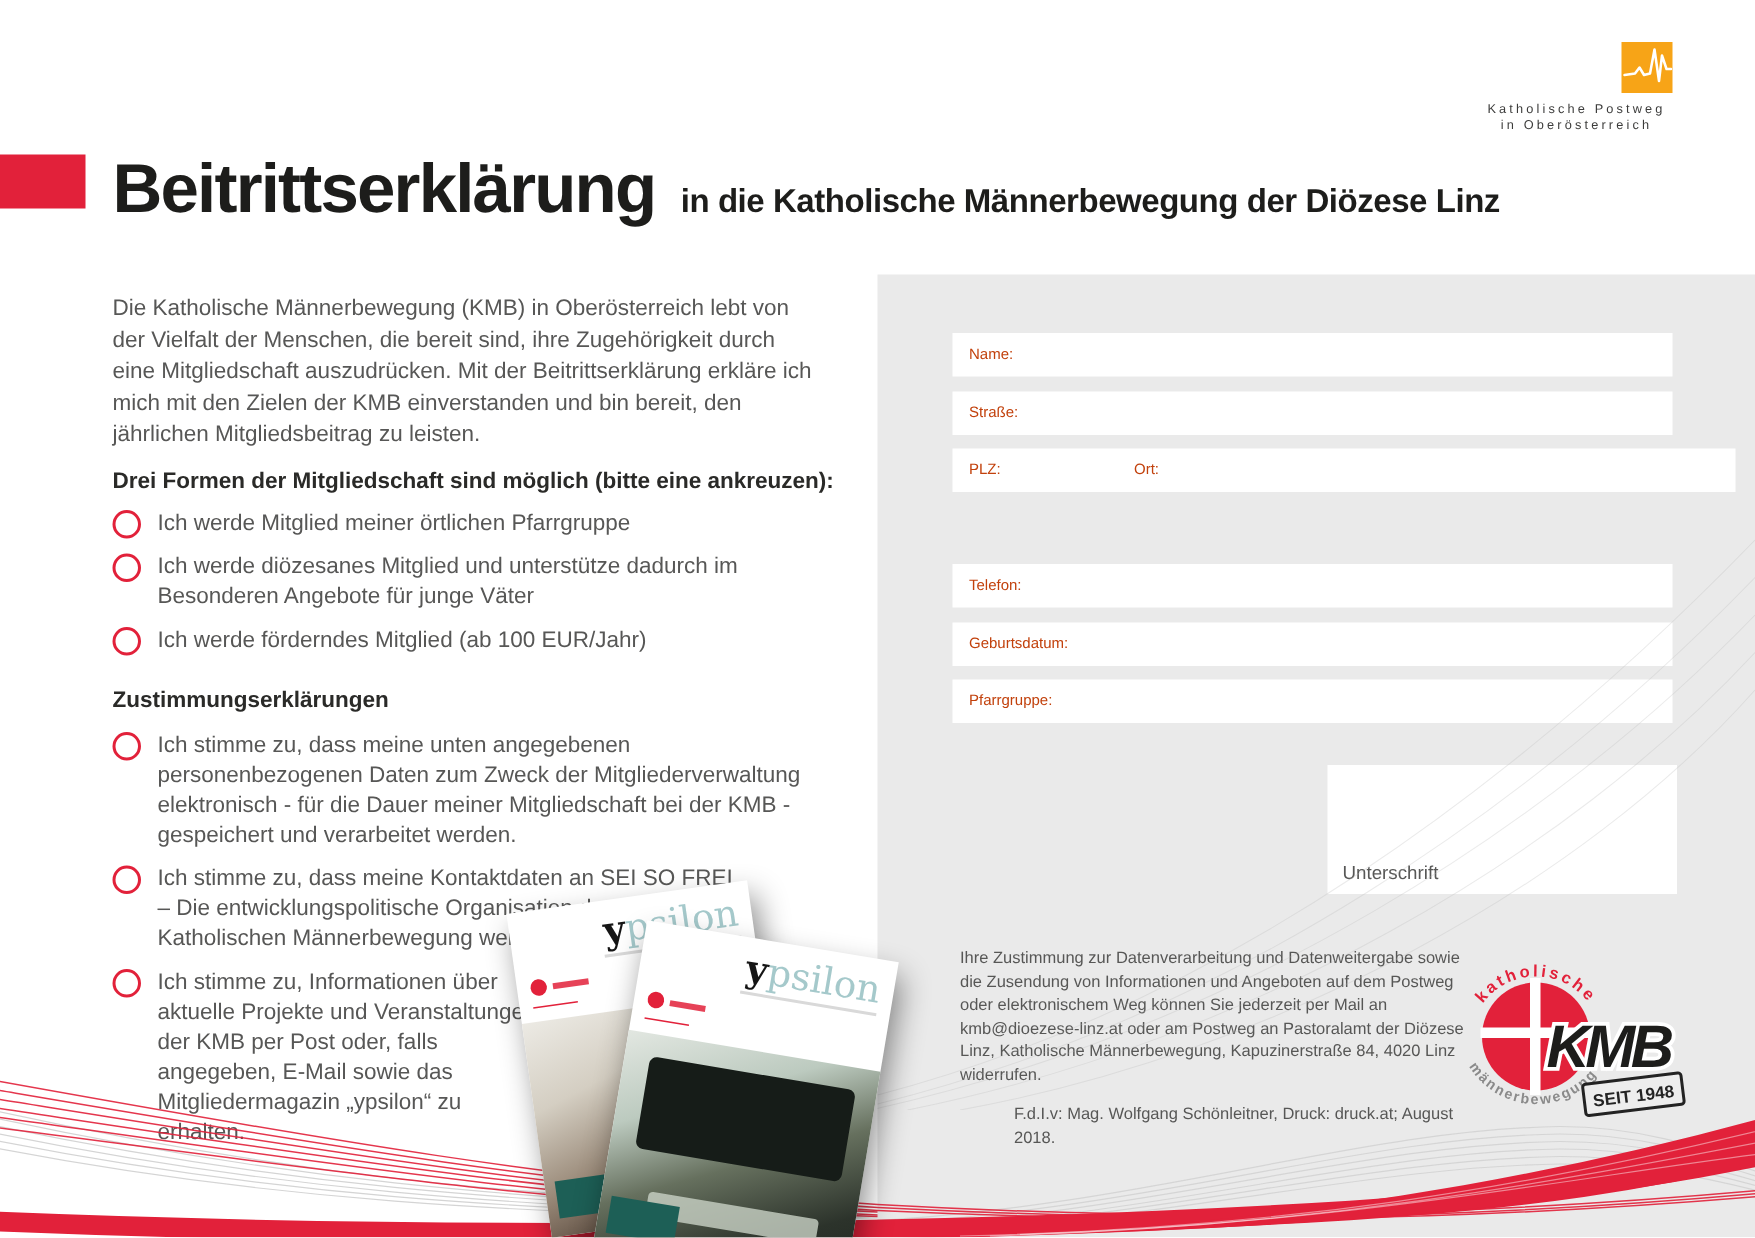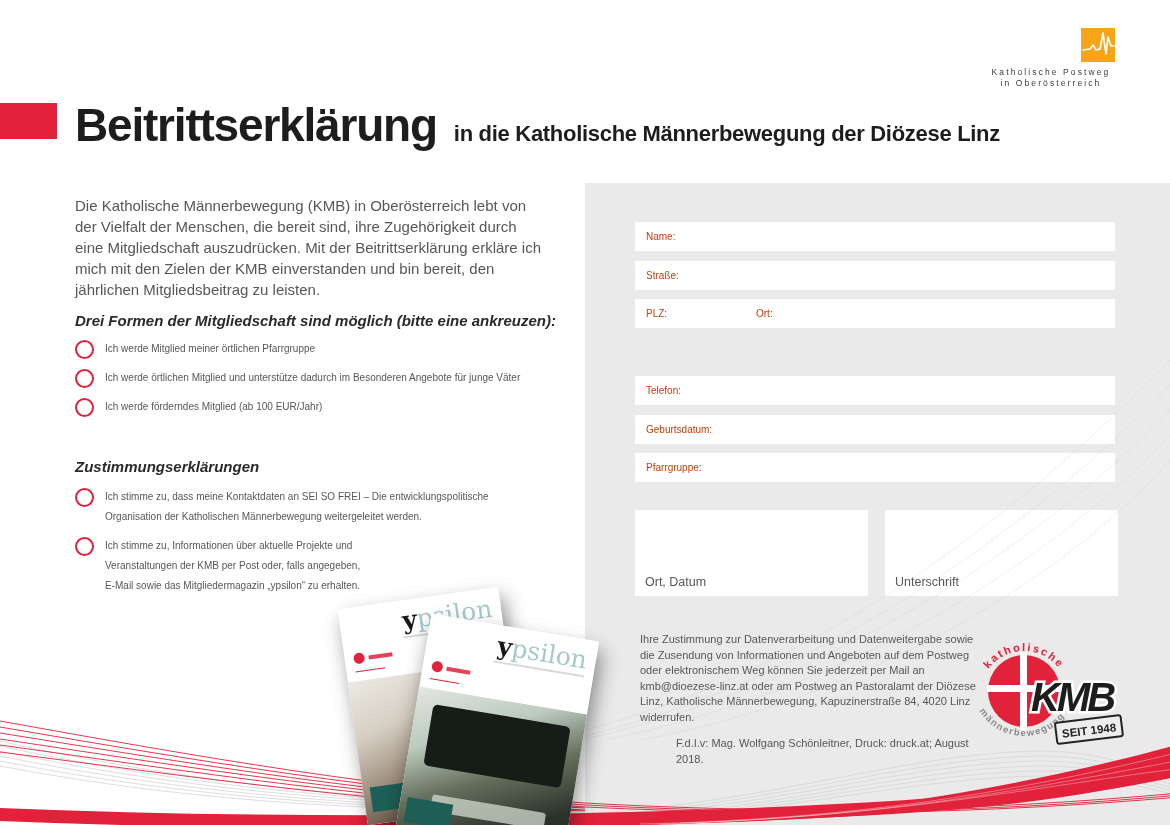--- a/index.html
+++ b/index.html
@@ -13,29 +13,29 @@
   .church-txt{margin-top:5px;font-size:8.5px;letter-spacing:2.1px;color:#3c3c3b;text-align:center;line-height:11px;white-space:nowrap;}
 
   
   .red-block{position:absolute;left:0;top:103px;width:57px;height:36px;background:#e2213a;}
   .title-row{position:absolute;left:75px;top:98px;display:flex;align-items:baseline;gap:17px;white-space:nowrap;}
   .title-main{font-size:46px;font-weight:bold;color:#1d1d1b;letter-spacing:-1.2px;}
   .title-sub{font-size:22px;font-weight:bold;color:#1d1d1b;letter-spacing:-0.3px;}
 
   
   .intro{position:absolute;left:75px;top:180px;width:468px;font-size:15px;line-height:21px;color:#575756;}
-  .sec-heading{position:absolute;font-size:15px;font-weight:bold;color:#2a2a28;font-style:italic;}
+  .sec-heading{position:absolute;font-size:15px;font-weight:bold;color:#2a2a28;}
   .h-member{left:75px;top:312px;}
   .h-consent{left:75px;top:458px;}
   .opts{position:absolute;left:75px;}
   .opts-member{top:339px;width:480px;}
   .opts-consent{top:487px;width:480px;}
   .opt{display:flex;gap:11px;margin-bottom:9px;}
   .radio{width:15px;height:15px;border:2.5px solid #e2213a;border-radius:50%;background:#fff;flex:0 0 auto;margin-top:1px;cursor:pointer;}
-  .opt-label{font-size:10px;line-height:20px;color:#575756;}
+  .opt-label{font-size:15px;line-height:20px;color:#575756;}
 
   
   .mag{position:absolute;background:#fff;box-shadow:4px 10px 20px rgba(0,0,0,.45);z-index:4;}
   .mag-back{left:352px;top:597px;width:162px;height:218px;transform:rotate(-8deg);z-index:3;}
   .mag-front{left:412px;top:626px;width:170px;height:222px;transform:rotate(9.5deg);}
   .masthead{position:absolute;top:8px;right:9px;font-family:"DejaVu Serif","Liberation Serif",serif;line-height:1;}
   .masthead .y{font-size:25px;font-weight:bold;color:#151515;}
   .masthead .psilon{font-size:25px;color:#a5c9cb;}
   .tagline{position:absolute;top:36px;right:9px;width:92px;height:2px;background:#d9d9d9;}
   .chip{position:absolute;left:9px;top:46px;display:flex;gap:4px;align-items:center;}
@@ -91,64 +91,65 @@
   <p class="intro">Die Katholische Männerbewegung (KMB) in Oberösterreich lebt von der Vielfalt der Menschen, die bereit sind, ihre Zugehörigkeit durch eine Mitgliedschaft auszudrücken. Mit der Beitrittserklärung erkläre ich mich mit den Zielen der KMB einverstanden und bin bereit, den jährlichen Mitgliedsbeitrag zu leisten.</p>
 
   <div class="sec-heading h-member">Drei Formen der Mitgliedschaft sind möglich (bitte eine ankreuzen):</div>
   <div class="opts opts-member">
     <div class="opt">
       <span class="radio"></span>
       <span class="opt-label">Ich werde Mitglied meiner örtlichen Pfarrgruppe</span>
     </div>
     <div class="opt">
       <span class="radio"></span>
-      <span class="opt-label" style="width:470px;">Ich werde örtlichen Mitglied und unterstütze dadurch im Besonderen Angebote für junge Väter</span>
+      <span class="opt-label" style="width:470px;">Ich werde diözesanes Mitglied und unterstütze dadurch im Besonderen Angebote für junge Väter</span>
     </div>
     <div class="opt">
       <span class="radio"></span>
       <span class="opt-label">Ich werde förderndes Mitglied (ab 100 EUR/Jahr)</span>
     </div>
   </div>
 
   <div class="sec-heading h-consent">Zustimmungserklärungen</div>
   <div class="opts opts-consent">
+    <div class="opt">
+      <span class="radio"></span>
+      <span class="opt-label" style="width:462px;">Ich stimme zu, dass meine unten angegebenen personenbezogenen Daten zum Zweck der Mitgliederverwaltung elektronisch - für die Dauer meiner Mitgliedschaft bei der KMB - gespeichert und verarbeitet werden.</span>
+    </div>
     <div class="opt">
       <span class="radio"></span>
       <span class="opt-label" style="width:392px;">Ich stimme zu, dass meine Kontaktdaten an SEI SO FREI – Die entwicklungspolitische Organisation der Katholischen Männerbewegung weitergeleitet werden.</span>
     </div>
     <div class="opt">
       <span class="radio"></span>
       <span class="opt-label" style="width:262px;">Ich stimme zu, Informationen über aktuelle Projekte und Veranstaltungen der KMB per Post oder, falls angegeben, E-Mail sowie das Mitgliedermagazin „ypsilon“ zu erhalten.</span>
     </div>
   </div>
 
   <div class="panel">
     <div class="row" style="top:39px;">
       <span class="lbl">Name:</span>
     </div>
     <div class="row" style="top:78px;">
       <span class="lbl">Straße:</span>
     </div>
-    <div class="row" style="top:116px;">
+    <div class="row" style="top:116px;padding-left:42px;">
       <span class="lbl">PLZ:</span>
       <span class="lbl lbl2">Ort:</span>
     </div>
     <div class="row" style="top:193px;">
       <span class="lbl">Telefon:</span>
     </div>
     <div class="row" style="top:232px;">
       <span class="lbl">Geburtsdatum:</span>
     </div>
     <div class="row" style="top:270px;">
       <span class="lbl">Pfarrgruppe:</span>
     </div>
 
-    <div class="sig" style="left:50px;">
-      <span class="slbl">Ort, Datum</span>
-    </div>
     <div class="sig" style="left:300px;">
       <span class="slbl">Unterschrift</span>
     </div>
 
     <div class="disc">
       <div>Ihre Zustimmung zur Datenverarbeitung und Datenweitergabe sowie die Zusendung von Informationen und Angeboten auf dem Postweg oder elektronischem Weg können Sie jederzeit per Mail an kmb@dioezese-linz.at oder am Postweg an Pastoralamt der Diözese Linz, Katholische Männerbewegung, Kapuzinerstraße 84, 4020 Linz widerrufen.</div>
       <div class="disc-footer">F.d.I.v: Mag. Wolfgang Schönleitner, Druck: druck.at; August 2018.</div>
     </div>
 
     <svg class="kmb" viewBox="0 0 165 120">

